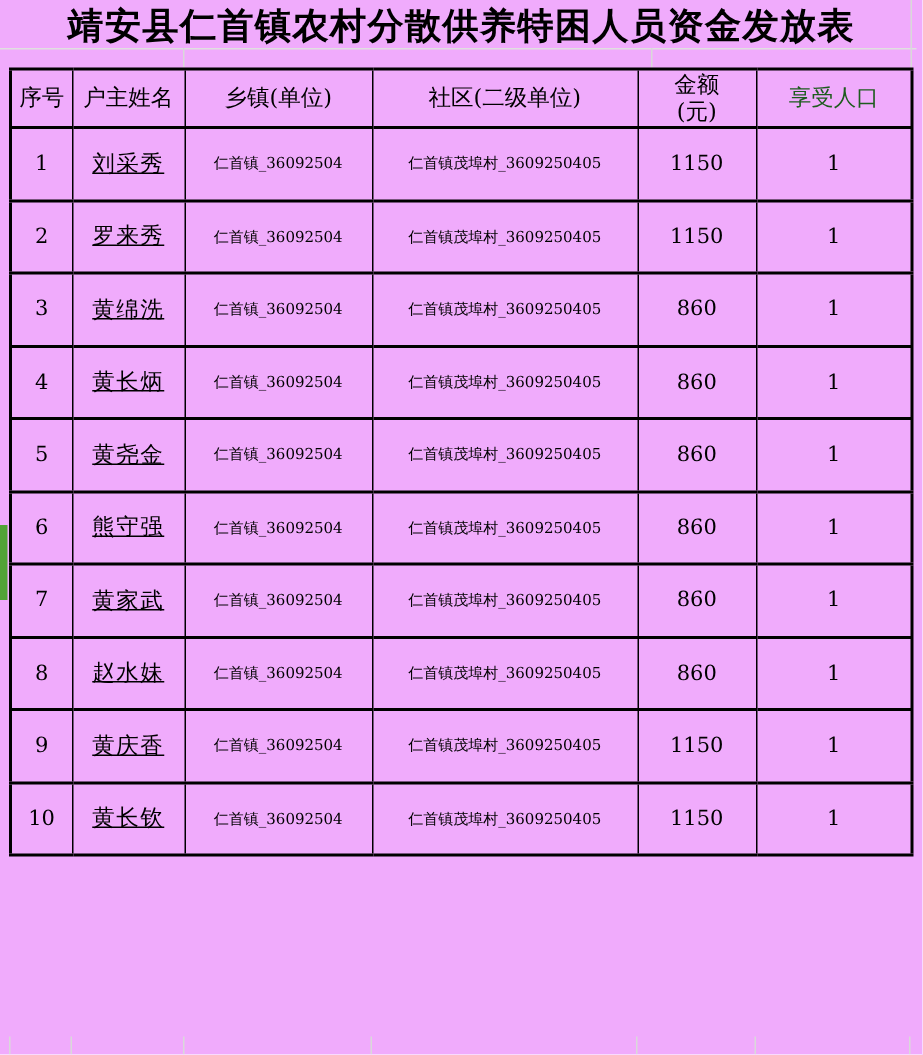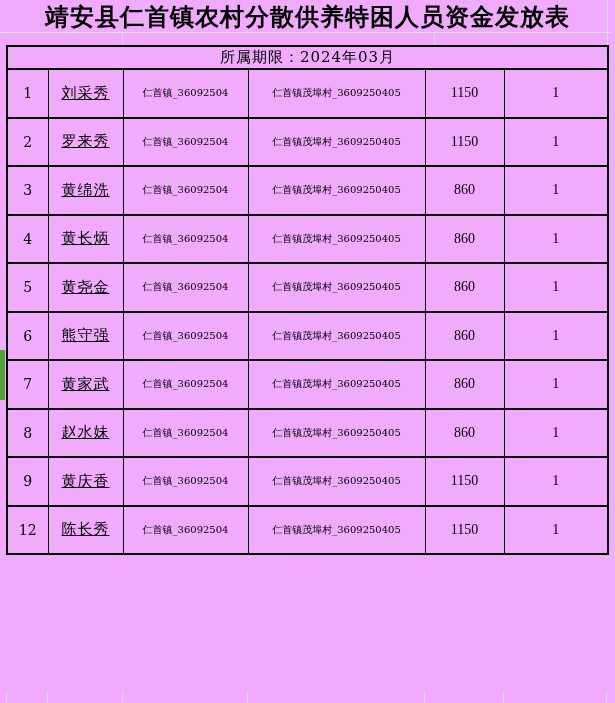--- a/index.html
+++ b/index.html
@@ -37,21 +37,21 @@
   tr.period-row{height:23px;}
   tr.period-row td{font-size:15px;letter-spacing:1px;}
   tr.header-row{height:39px;}
   tr.header-row th{font-size:15px;}
   th.th-amount{white-space:pre-line;line-height:1.15;}
   th.th-pop{color:#1d5c1d;}
   tr.data-row{height:48.5px;}
   td.c-no{font-size:14px;}
   td.c-name{font-size:15px;letter-spacing:1px;text-decoration:underline;}
   td.c-town,td.c-comm{font-size:10px;}
-  td.c-amt,td.c-pop{font-size:14px;font-family:Liberation Serif, serif;}
+  td.c-amt,td.c-pop{font-size:14px;}
   
   .row6-marker{
     position:absolute;left:0;top:350px;width:5px;height:50px;
     background:#52a336;
   }
 </style>
 </head>
 <body>
 
 <div id="canvas">
@@ -66,22 +66,28 @@
   <table class="sheet">
     <colgroup>
       <col style="width:41px">
         <col style="width:75px">
         <col style="width:125px">
       <col style="width:177px">
         <col style="width:79px">
         <col style="width:104px">
     </colgroup>
     <tbody>
-      <tr class="period-row">
-        <td colspan="6">所属期限：2024年03月</td>
+      <tr class="header-row">
+        <th>序号</th>
+        <th>户主姓名</th>
+        <th>乡镇(单位)</th>
+        <th>社区(二级单位)</th>
+        <th class="th-amount">金额
+(元)</th>
+        <th class="th-pop">享受人口</th>
       </tr>
 
       <tr class="data-row">
         <td class="c-no">1</td>
         <td class="c-name">刘采秀</td>
         <td class="c-town">仁首镇_36092504</td>
         <td class="c-comm">仁首镇茂埠村_3609250405</td>
         <td class="c-amt">1150</td>
         <td class="c-pop">1</td>
       </tr>
@@ -143,22 +149,22 @@
       </tr>
       <tr class="data-row">
         <td class="c-no">9</td>
         <td class="c-name">黄庆香</td>
         <td class="c-town">仁首镇_36092504</td>
         <td class="c-comm">仁首镇茂埠村_3609250405</td>
         <td class="c-amt">1150</td>
         <td class="c-pop">1</td>
       </tr>
       <tr class="data-row">
-        <td class="c-no">12</td>
-        <td class="c-name">陈长秀</td>
+        <td class="c-no">10</td>
+        <td class="c-name">黄长钦</td>
         <td class="c-town">仁首镇_36092504</td>
         <td class="c-comm">仁首镇茂埠村_3609250405</td>
         <td class="c-amt">1150</td>
         <td class="c-pop">1</td>
       </tr>
     </tbody>
   </table>
 
   <div class="row6-marker"></div>
 

